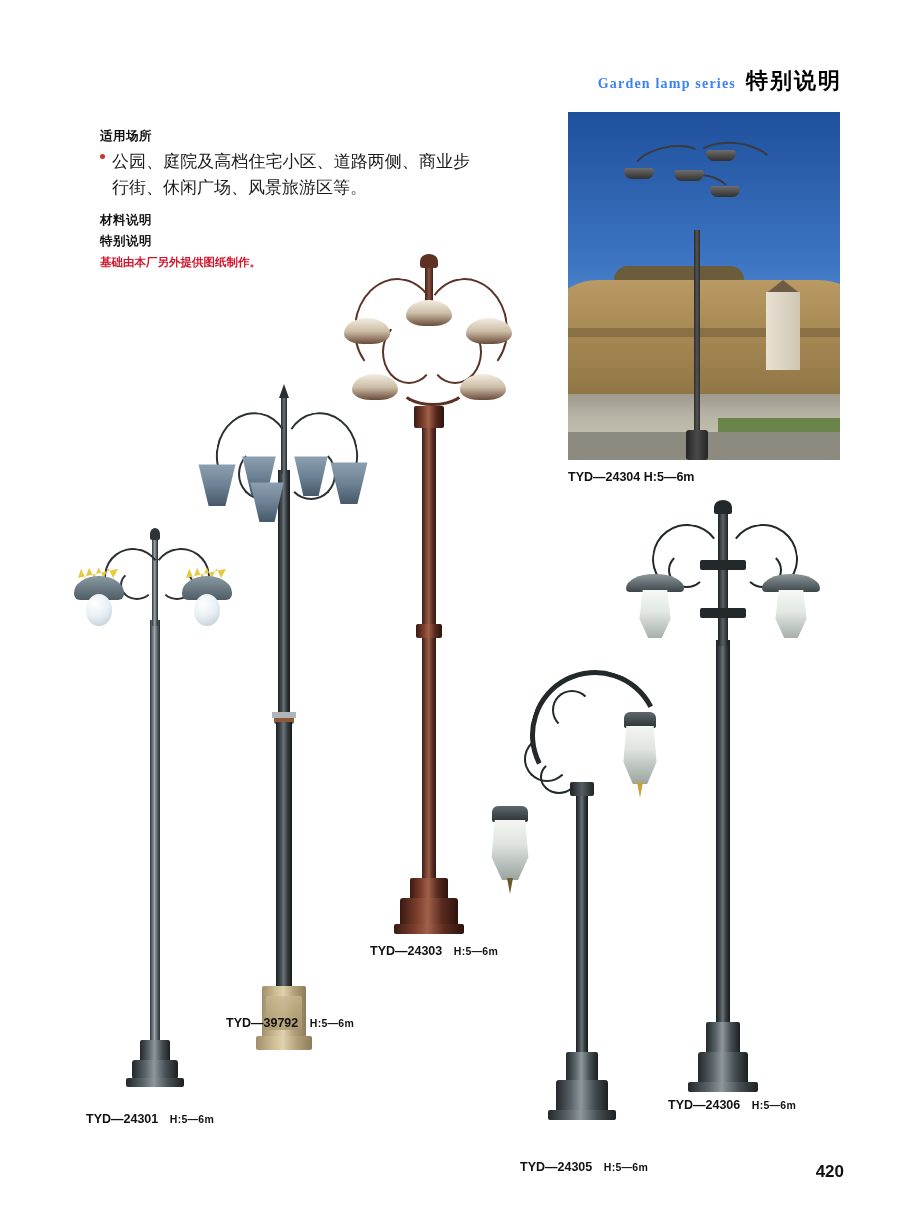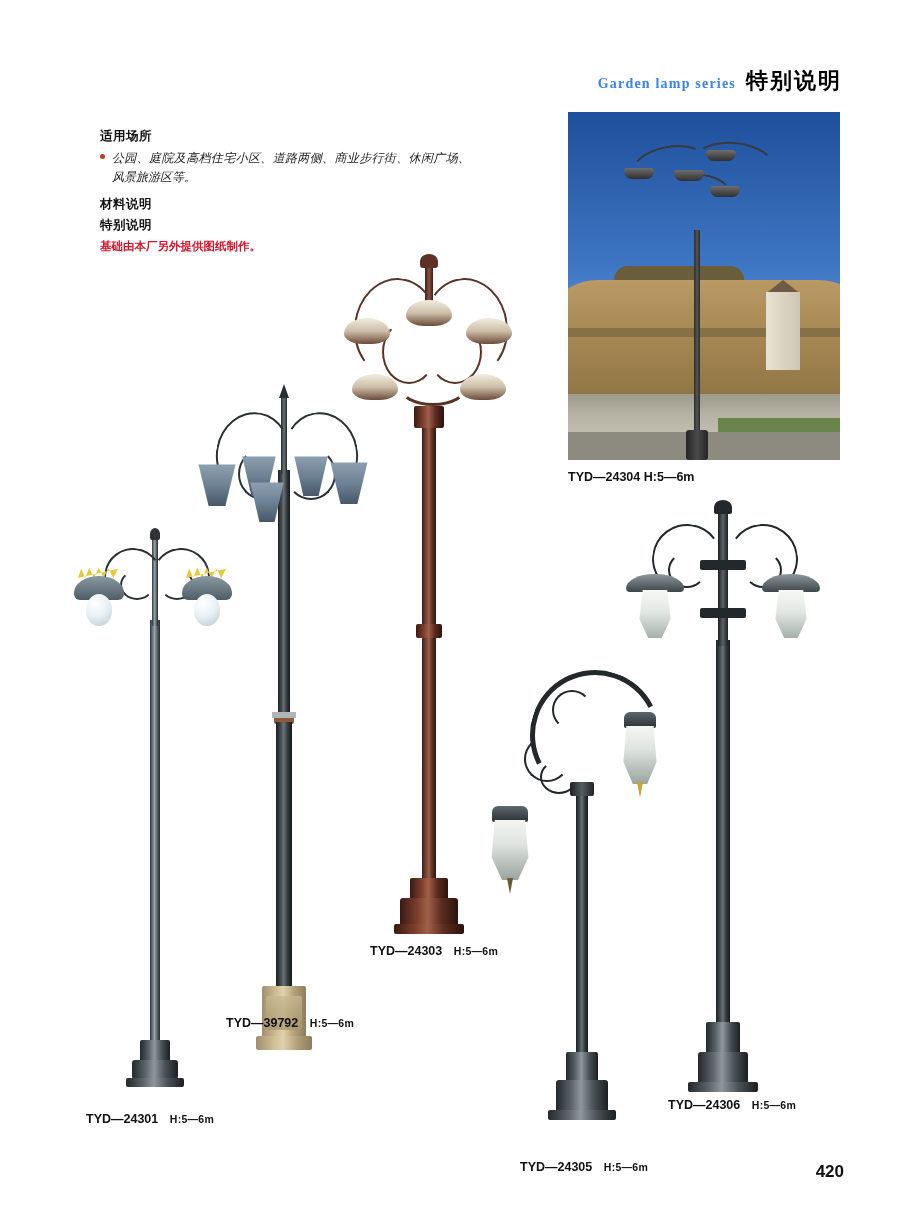--- a/index.html
+++ b/index.html
@@ -47,26 +47,25 @@
     width: 370px;
   }
   .spec-heading {
     font-size: 12.5px;
     font-weight: bold;
     color: #111;
     margin: 0 0 4px 0;
     letter-spacing: 0.5px;
   }
   .spec-para {
-    font-size: 12px;
+    font-size: 17px;
     line-height: 1.55;
     color: #1b1b1b;
     margin: 0 0 10px 0;
     text-align: justify;
-    font-style: italic;
   }
   .spec-para.indent {
     text-indent: 0;
     padding-left: 12px;
     position: relative;
   }
   .bullet-dot {
     position: absolute;
     left: 0;
     top: 5px;

